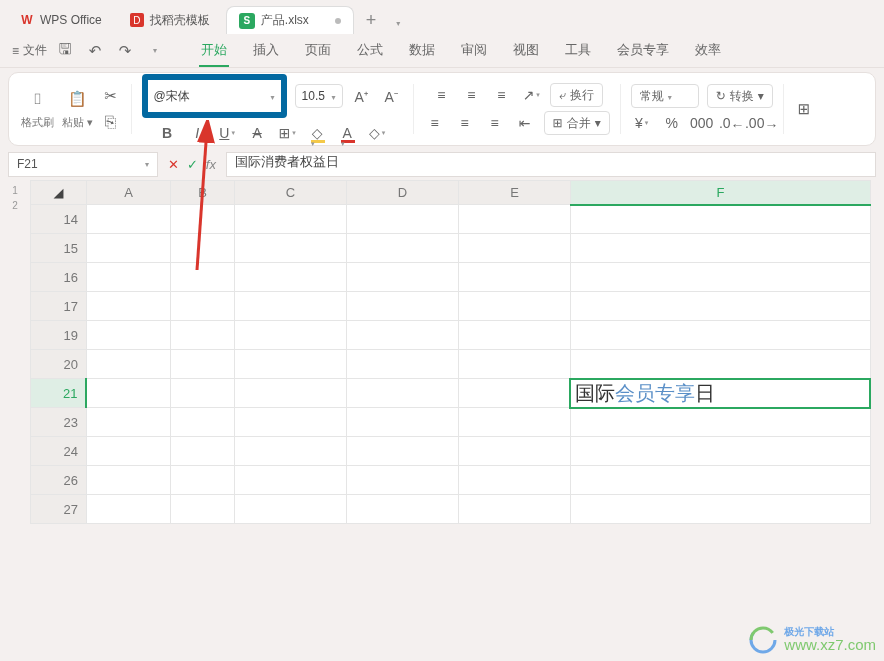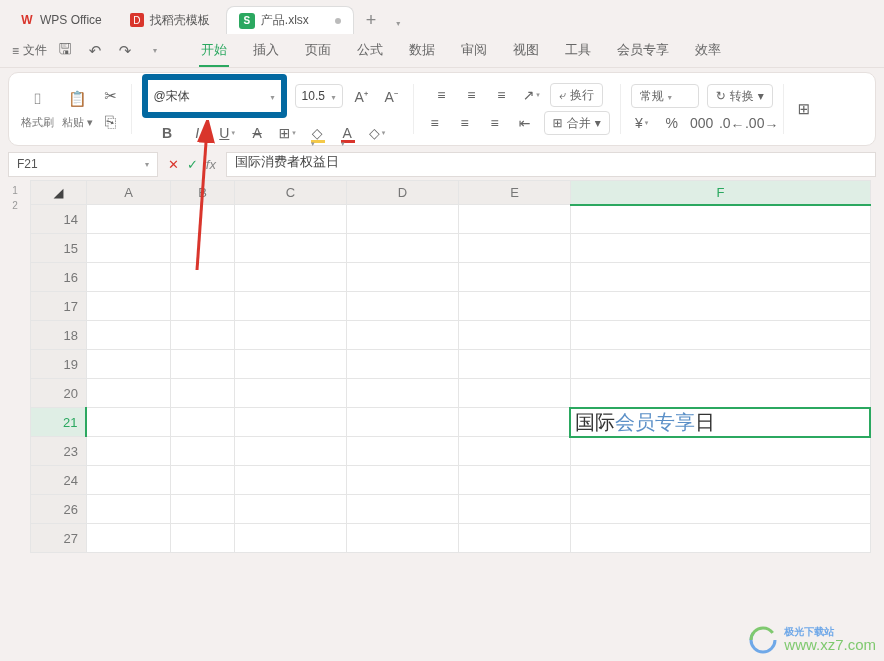--- a/index.html
+++ b/index.html
@@ -266,29 +266,20 @@
       <tr>
             <th class="rh">17</th>
             <td class="cell"></td>
             <td class="cell"></td>
             <td class="cell"></td>
             <td class="cell"></td>
             <td class="cell"></td>
             <td class="cell"></td>
           </tr>
       <tr>
-            <th class="rh">18</th>
-            <td class="cell"></td>
-            <td class="cell"></td>
-            <td class="cell"></td>
-            <td class="cell"></td>
-            <td class="cell"></td>
-            <td class="cell"></td>
-          </tr>
-      <tr>
             <th class="rh">19</th>
             <td class="cell"></td>
             <td class="cell"></td>
             <td class="cell"></td>
             <td class="cell"></td>
             <td class="cell"></td>
             <td class="cell"></td>
           </tr>
       <tr>
             <th class="rh">20</th>

